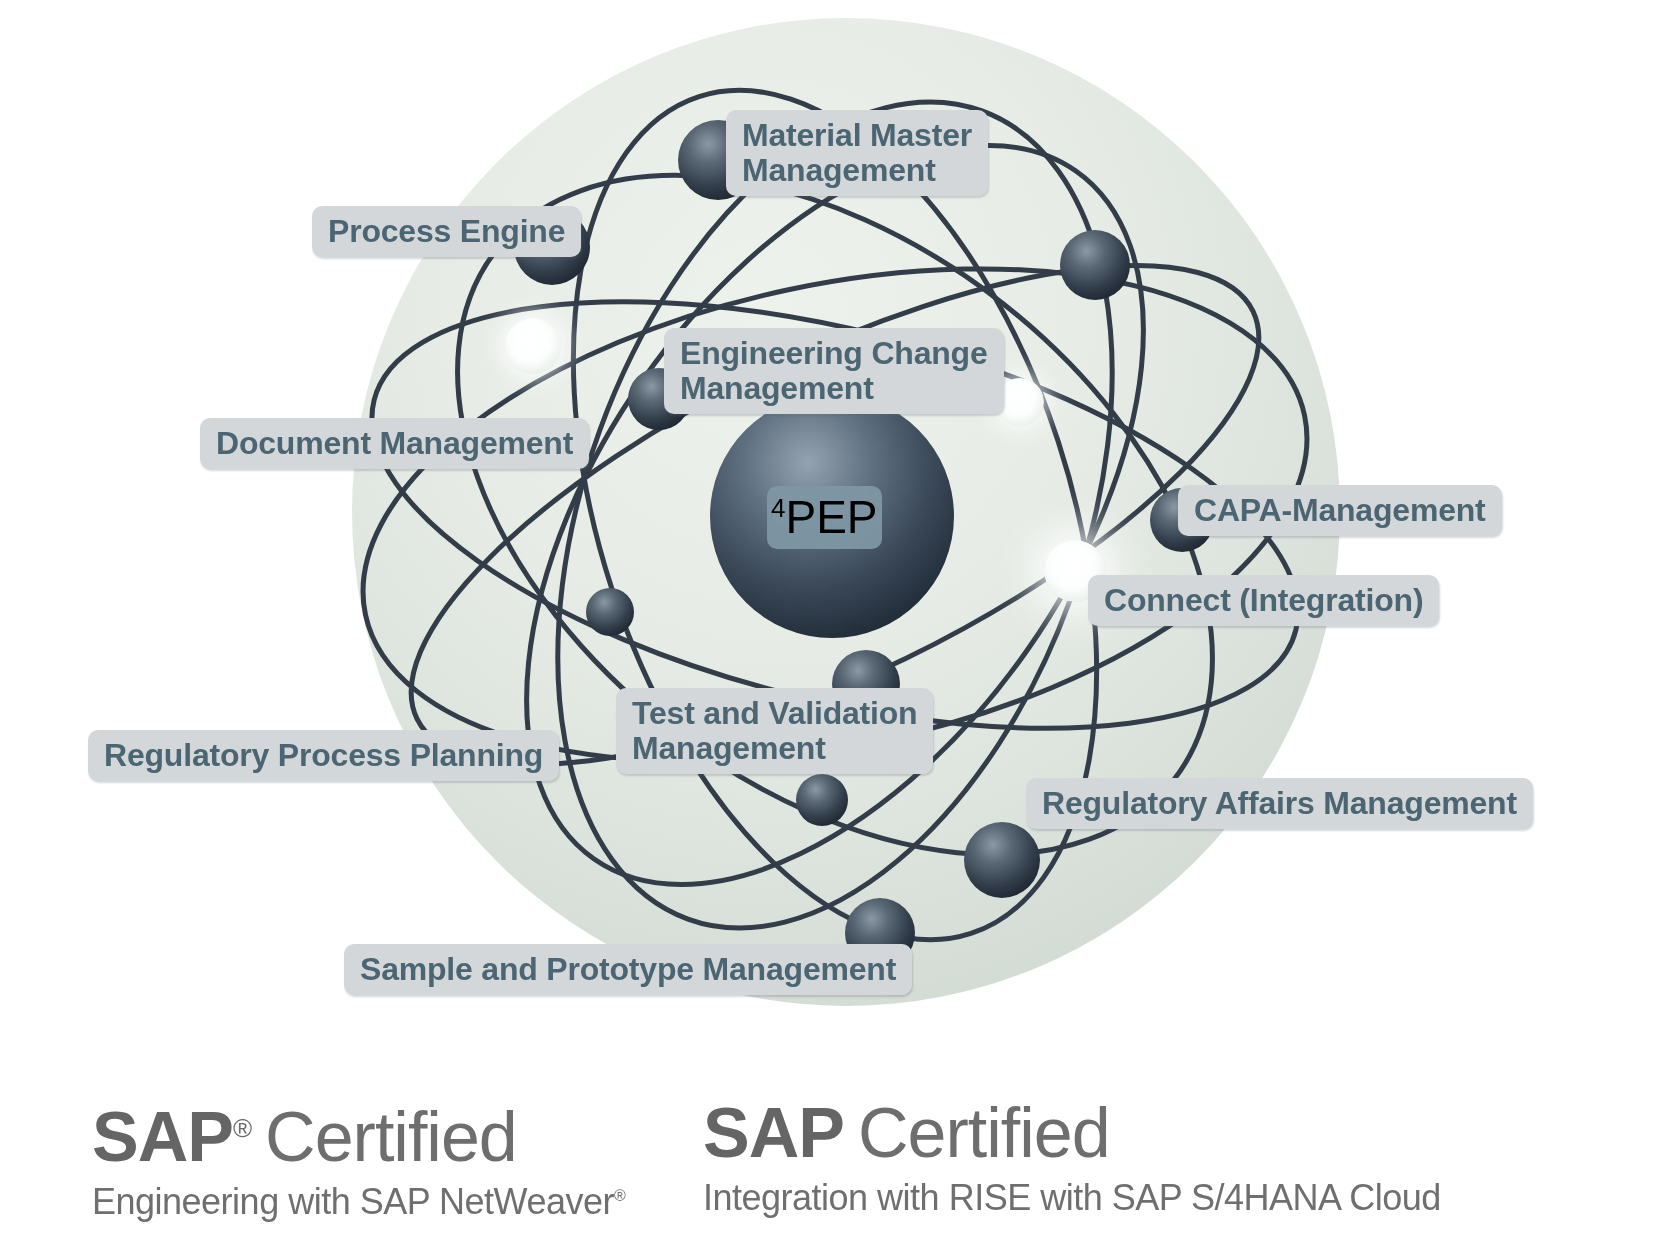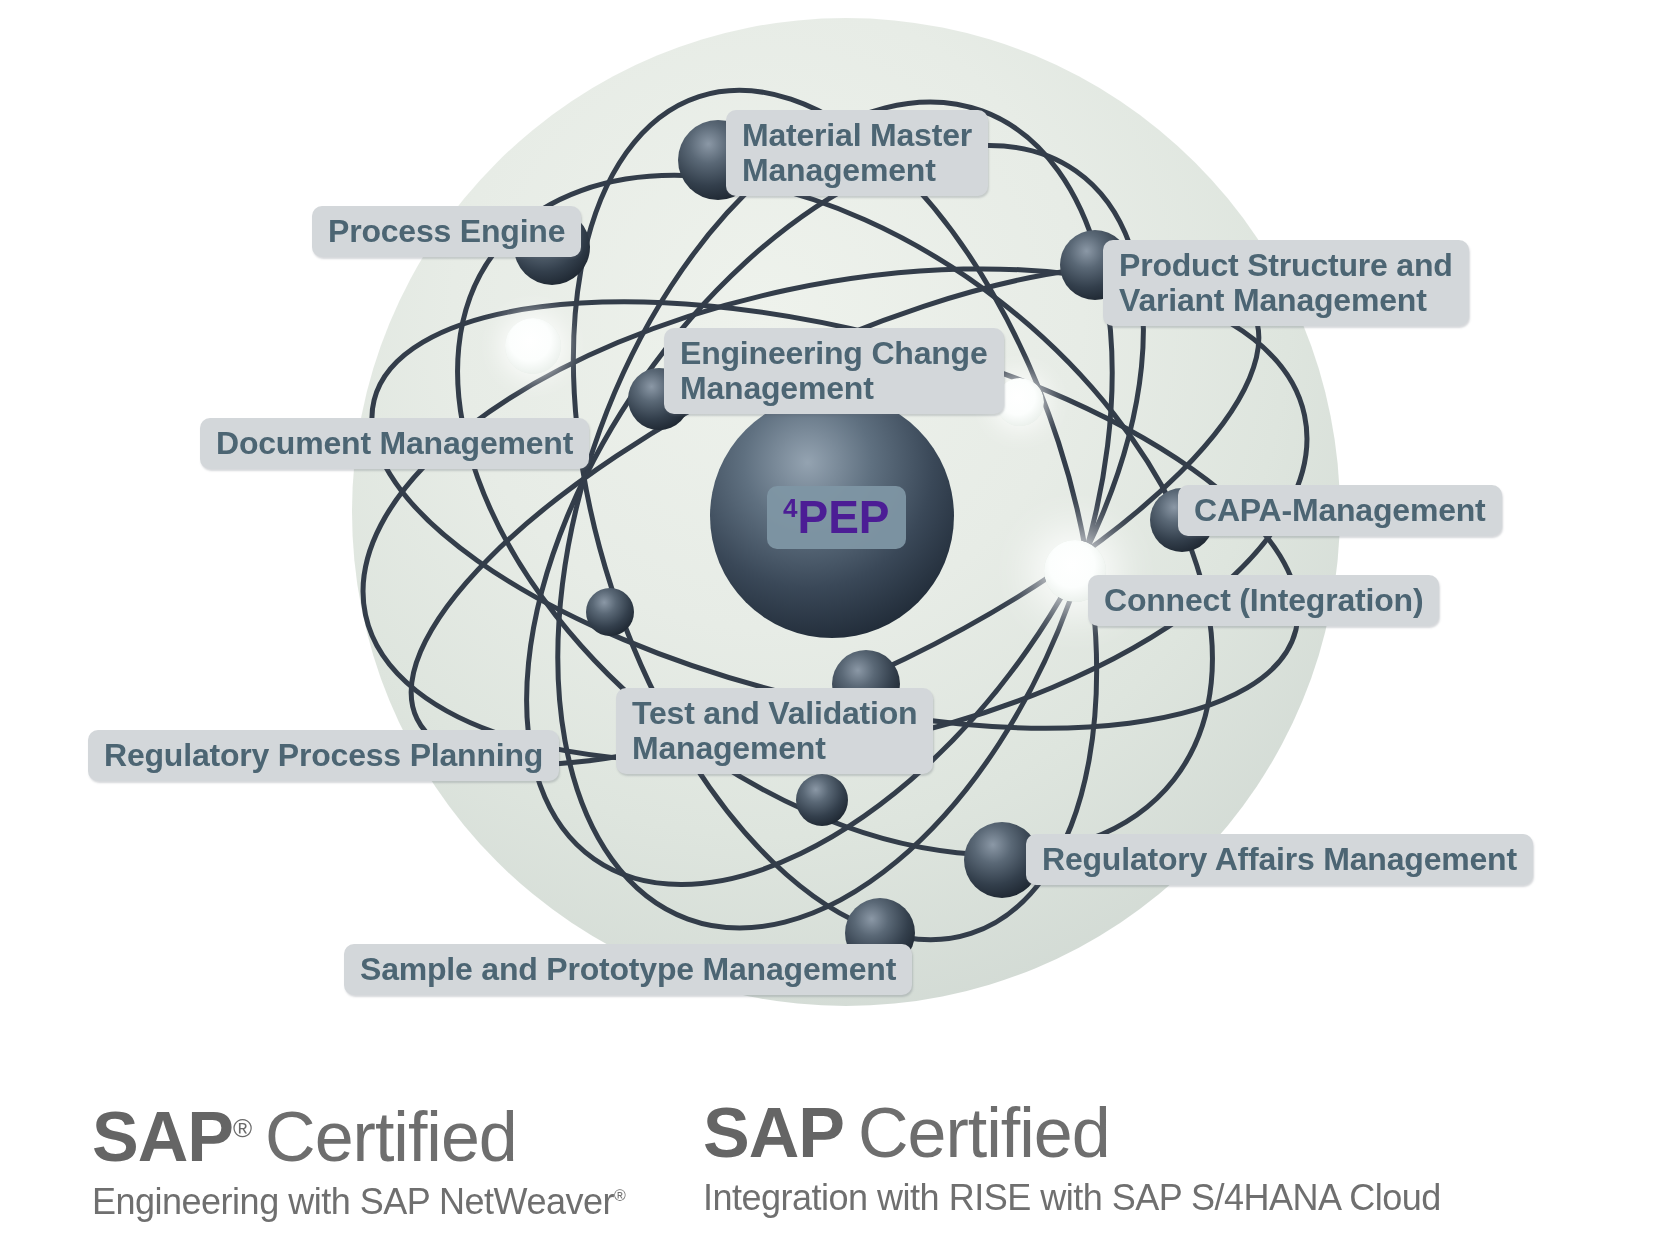--- a/index.html
+++ b/index.html
@@ -44,43 +44,43 @@
   .p-left{left:505px;top:318px;width:56px;height:56px;}
   .p-mid{left:996px;top:378px;width:48px;height:48px;}
   .p-connect{left:1044px;top:540px;width:62px;height:62px;box-shadow:0 0 44px 12px rgba(255,255,255,0.95);}
 
   
   .center-sphere{
     position:absolute;left:710px;top:394px;width:244px;height:244px;border-radius:50%;
     background:radial-gradient(circle at 40% 28%, #94a3b1 0%, #5f7080 28%, #3a4858 55%, #232e3b 78%, #141c26 96%);
   }
   .center-badge{
-    position:absolute;left:767px;top:486px;padding:6px 16px;border-radius:10px;
-    background:rgba(126,150,164,0.95);color:#4c1d95;font-weight:bold;font-size:46px;line-height:1.1;
+    position:absolute;left:767px;top:486px;padding:6px 4px;border-radius:10px;
+    background:rgba(126,150,164,0.95);color:#000000;font-weight:normal;font-size:46px;line-height:1.1;
   }
   .center-badge sup{font-size:26px;vertical-align:super;line-height:0;}
 
   
   .label{
     position:absolute;background:#d3d7da;border-radius:10px;padding:8px 16px;
     color:#4c6573;font-weight:bold;font-size:32px;line-height:1.1;letter-spacing:-0.2px;
     box-shadow:1px 2px 2px rgba(90,100,110,0.25);white-space:nowrap;
   }
   .label span{display:block;}
   .label span:empty{display:none;}
   .lb-material{left:726px;top:110px;}
   .lb-process{left:312px;top:206px;}
   .lb-product{left:1103px;top:240px;}
   .lb-engchange{left:652px;top:328px;margin-left:12px;}
   .lb-requirements{left:200px;top:418px;}
   .lb-capa{left:1178px;top:460px;margin-top:25px;}
   .lb-connect{left:1088px;top:575px;}
   .lb-production{left:88px;top:730px;}
   .lb-testval{left:616px;top:688px;}
-  .lb-regulatory{left:1026px;top:834px;}
+  .lb-regulatory{left:1026px;top:778px;}
   .lb-sample{left:344px;top:944px;}
 
   
   .footer-block{position:absolute;color:#6a6a6a;}
   .fb-left{left:92px;top:1086px;}
   .fb-right{left:703px;top:1082px;}
   .sap-line{font-size:70px;line-height:1.0;letter-spacing:-1px;white-space:nowrap;margin-top:16px;}
   .sap-bold{font-weight:bold;color:#656565;}
   .sap-reg{font-size:26px;vertical-align:super;line-height:0;color:#6a6a6a;}
   .sap-word{font-weight:400;color:#6e6e6e;margin-left:14px;}
@@ -125,24 +125,20 @@
   <div class="center-badge"><sup>4</sup><span style="display:inline">PEP</span></div>
 
   <div class="label lb-material">
     <span>Material Master</span>
     <span>Management</span>
   </div>
   <div class="label lb-process">
     <span>Process Engine</span>
 
   </div>
-  <div class="label lb-product">
-    <span>Product Structure and</span>
-    <span>Variant Management</span>
-  </div>
   <div class="label lb-engchange">
     <span>Engineering Change</span>
     <span>Management</span>
   </div>
   <div class="label lb-requirements">
     <span>Document Management</span>
   </div>
   <div class="label lb-capa">
     <span>CAPA-Management</span>
 

